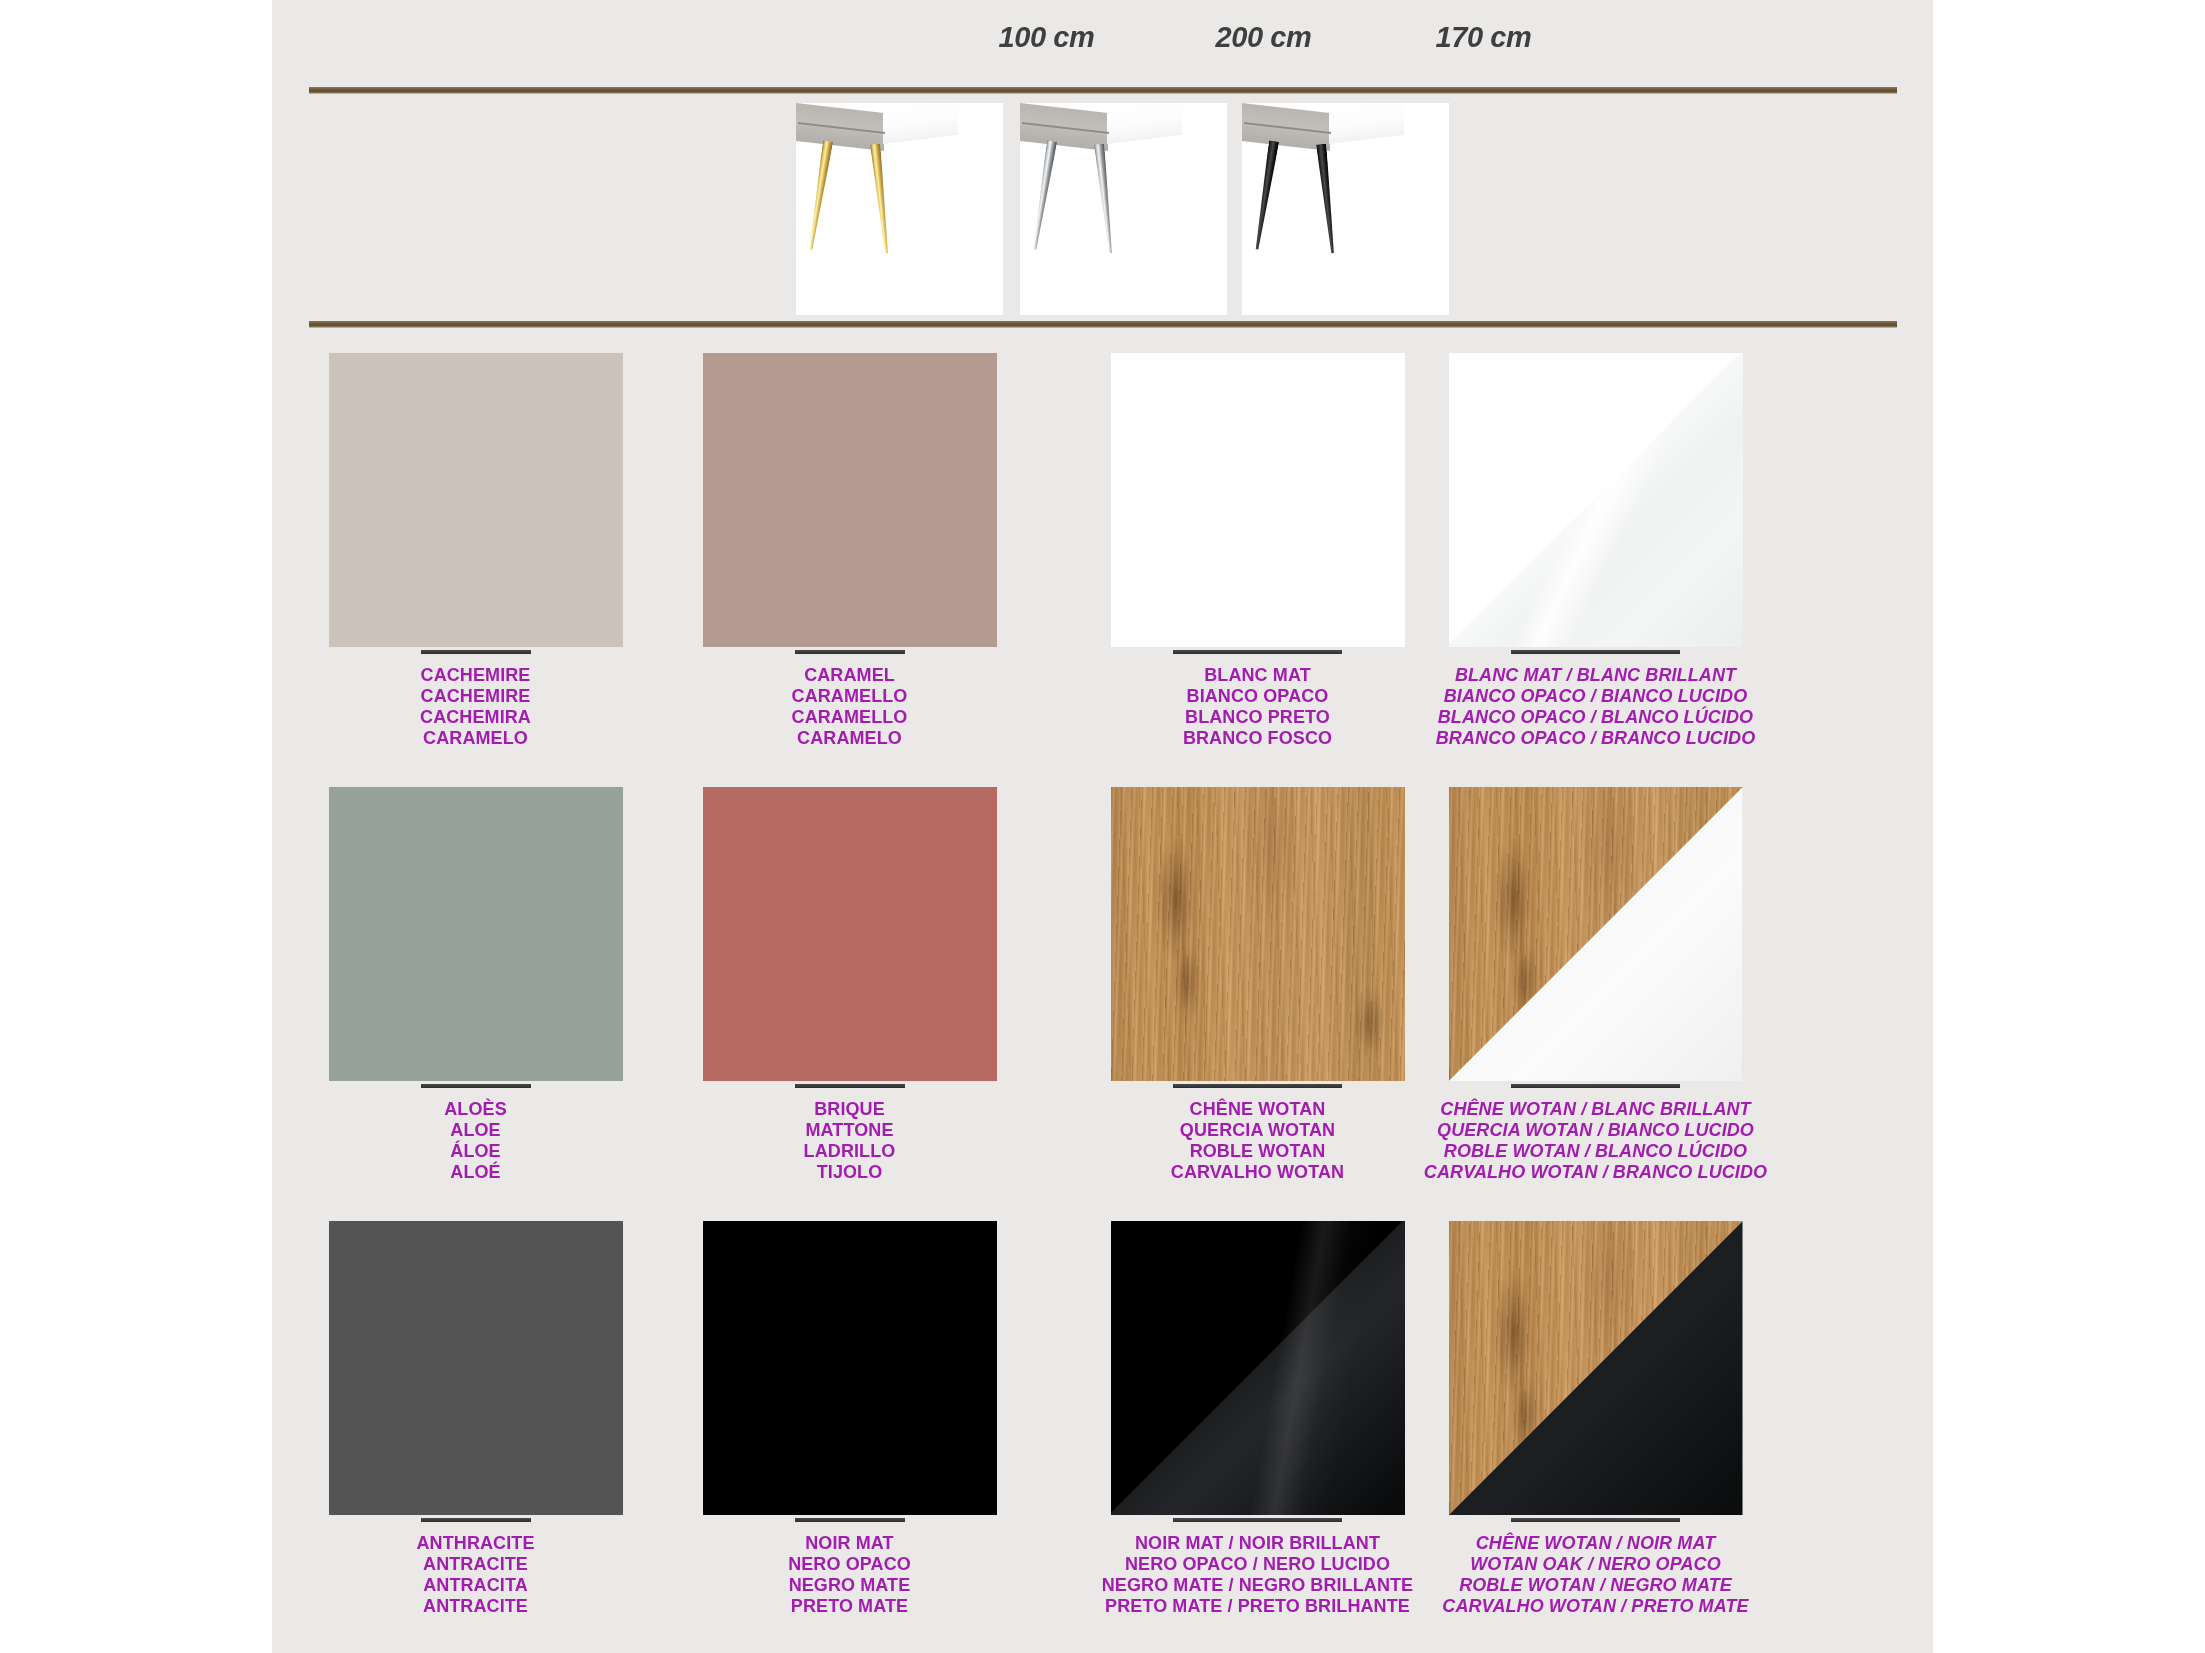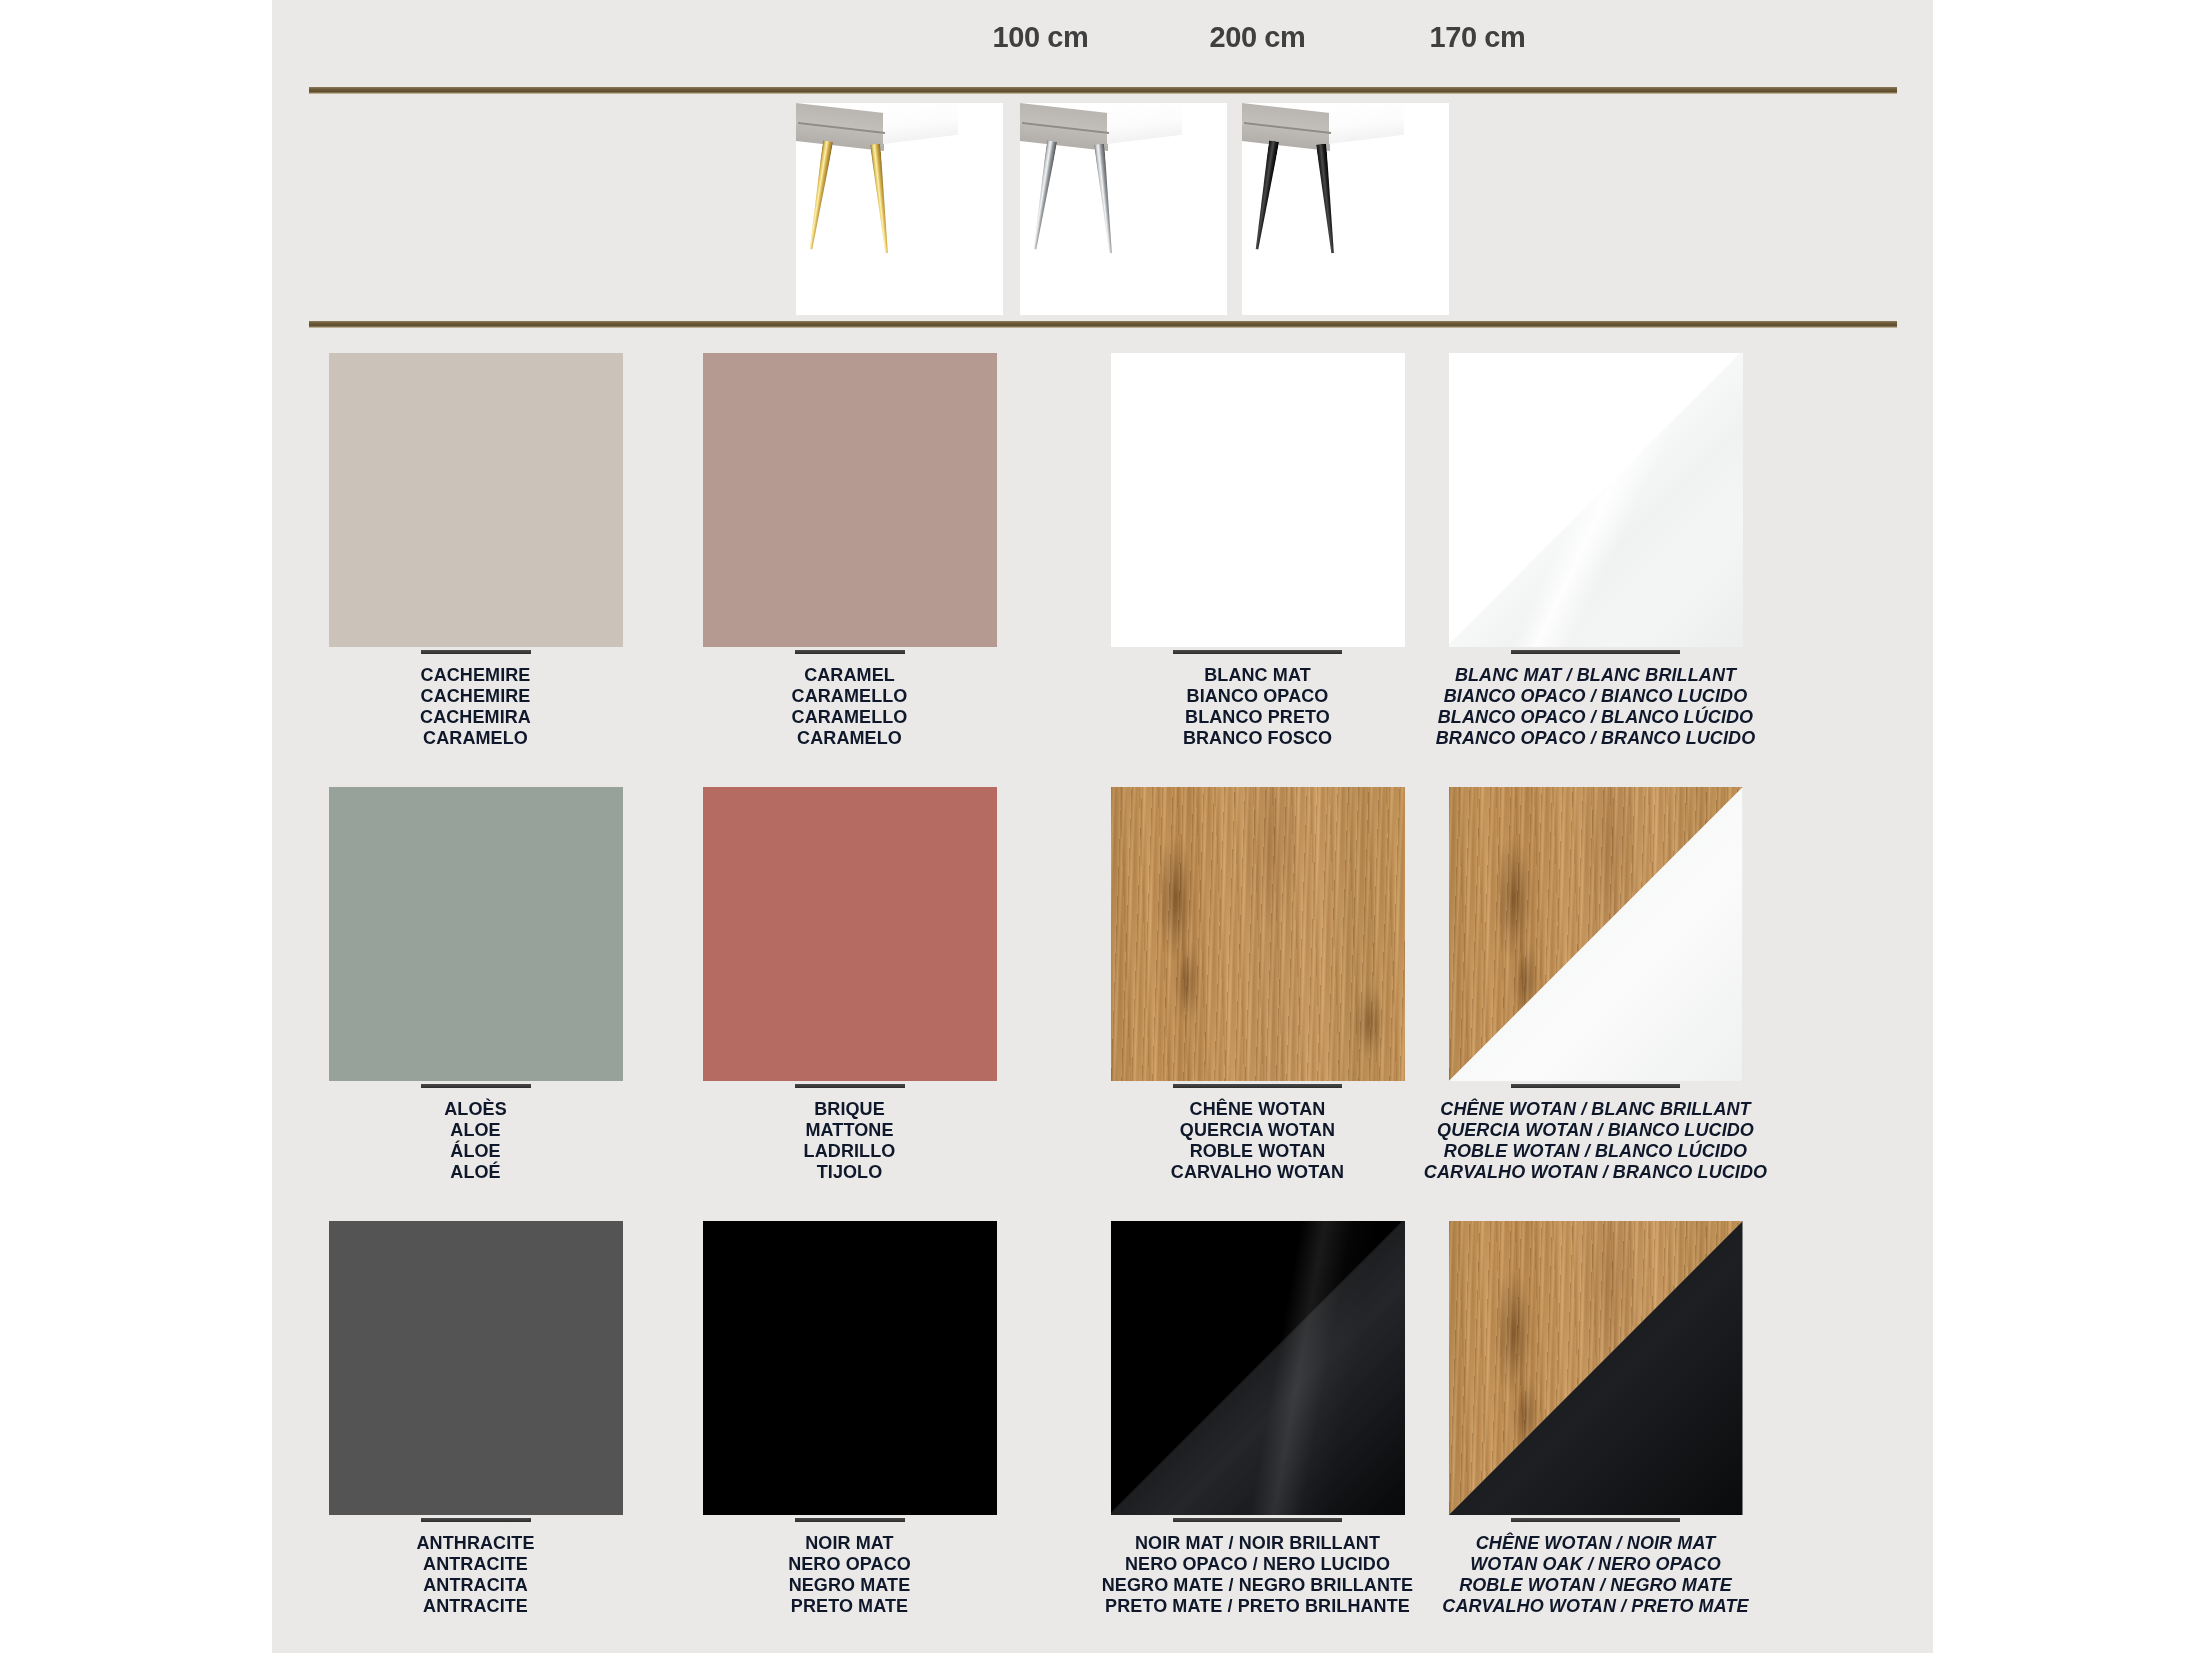--- a/index.html
+++ b/index.html
@@ -19,24 +19,25 @@
     left: 272px;
     top: 0;
     width: 1661px;
     height: 1654px;
     background: #eae9e7;
   }
 
   
   .size-row {
     position: absolute;
-    left: 0;
+    left: 6px;
     top: 20.6px;
     width: 1336px;
     height: 51px;
+    font-style: italic;
   }
   .size-label {
     position: absolute;
     top: 0;
     width: 221px;
     text-align: center;
     font-size: 29px;
     font-weight: bold;
     color: #3f3f3f;
     letter-spacing: -0.4px;
@@ -226,21 +227,21 @@
   .cap-rule {
     height: 4.4px;
     background: linear-gradient(to bottom, #4a4a4a 0%, #3a3a3a 60%, #2c2c2c 100%);
     margin: 0 auto 10.3px auto;
   }
   .cap-lines {
     text-align: center;
     font-size: 18px;
     font-weight: bold;
     line-height: 21px;
-    color: #0f172a;
+    color: #a21caf;
     letter-spacing: 0.1px;
     white-space: nowrap;
   }
   .cap-lines .ln { display: block; }
 </style>
 </head>
 <body>
 
 <div id="sheet">
 

